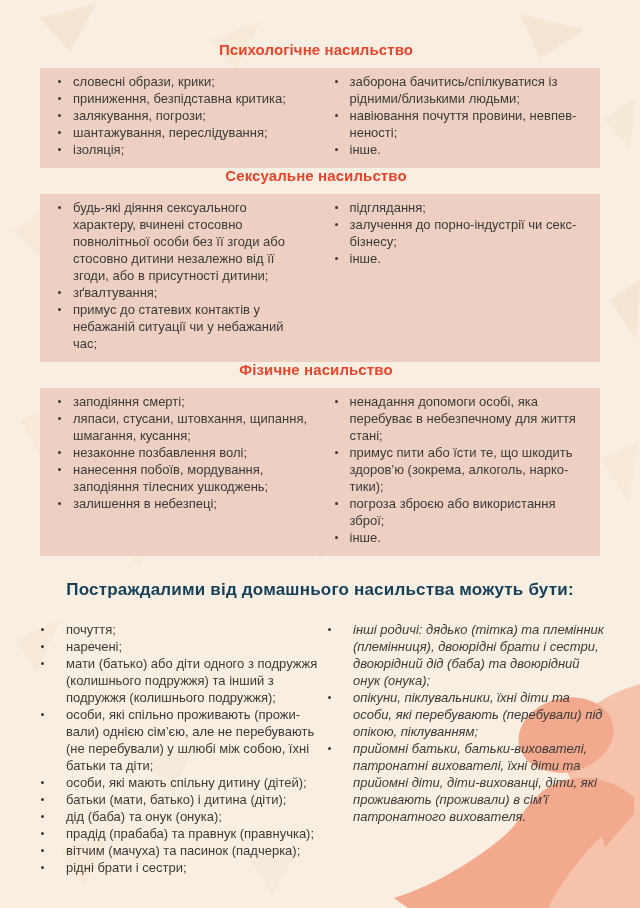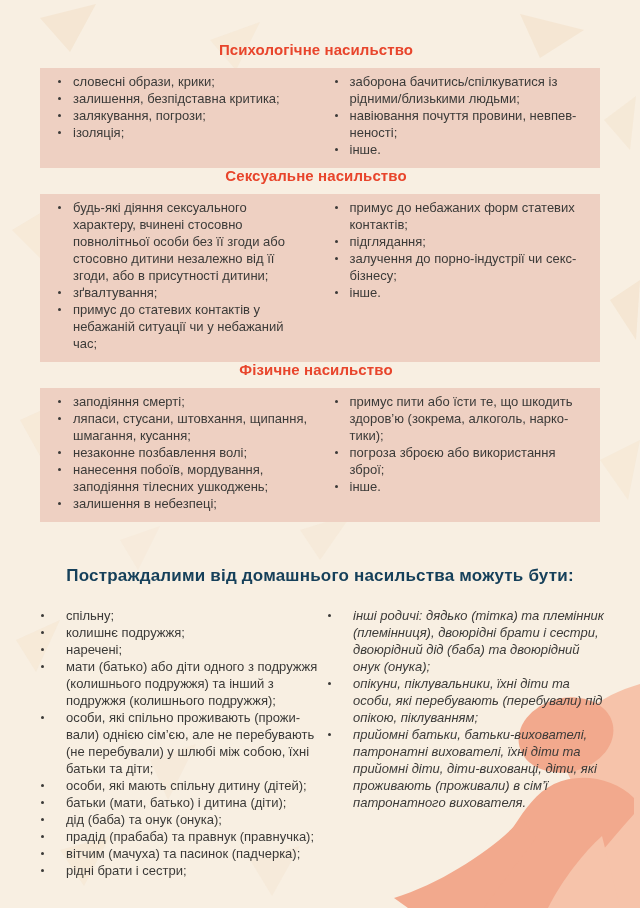--- a/index.html
+++ b/index.html
@@ -44,21 +44,21 @@
   }
   .box li::before{
     content:"";
     position:absolute;left:4px;top:7px;
     width:3px;height:3px;border-radius:50%;
     background:#3b3a38;
   }
 
   .victims-title{
     margin:0;
-    padding-top:44px;
+    padding-top:24px;
     text-align:center;
     font-size:17px;line-height:20px;
     font-weight:bold;
     color:#16405a;
     letter-spacing:0.2px;
   }
   .vcols{
     display:flex;
     margin:21px 30px 0 30px;
   }
@@ -115,73 +115,73 @@
     <path fill="#f2a98d" d="M172,178 C150,204 96,242 44,258 L58,268 L134,268 C154,240 174,214 186,198 Z"></path>
   </svg>
 
   <div class="content">
 
     <section class="s1">
       <h2 class="sec-title">Психологічне насильство</h2>
       <div class="box">
         <ul>
             <li>словесні образи, крики;</li>
-            <li>залишення, безпідставна критика;</li>
+            <li>приниження, безпідставна критика;</li>
             <li>залякування, погрози;</li>
+            <li>шантажування, переслідування;</li>
             <li>ізоляція;</li>
           </ul>
         <ul>
             <li>заборона бачитись/спілкуватися із рідними/близькими людьми;</li>
             <li>навіювання почуття провини, невпев­неності;</li>
             <li>інше.</li>
           </ul>
       </div>
     </section>
 
     <section class="s2">
       <h2 class="sec-title">Сексуальне насильство</h2>
       <div class="box">
         <ul>
             <li>будь-які діяння сексуального характеру, вчинені стосовно повнолітньої особи без її згоди або стосовно дитини незалежно від її згоди, або в присутності дитини;</li>
             <li>зґвалтування;</li>
             <li>примус до статевих контактів у небажаній ситуації чи у небажаний час;</li>
           </ul>
         <ul>
-            <li>примус до небажаних форм статевих контактів;</li>
             <li>підглядання;</li>
             <li>залучення до порно-індустрії чи секс-бізнесу;</li>
             <li>інше.</li>
           </ul>
       </div>
     </section>
 
     <section class="s3">
       <h2 class="sec-title">Фізичне насильство</h2>
       <div class="box">
         <ul>
             <li>заподіяння смерті;</li>
             <li>ляпаси, стусани, штовхання, щипання, шмагання, кусання;</li>
             <li>незаконне позбавлення волі;</li>
             <li>нанесення побоїв, мордування, заподіян­ня тілесних ушкоджень;</li>
             <li>залишення в небезпеці;</li>
           </ul>
         <ul>
+            <li>ненадання допомоги особі, яка перебу­ває в небезпечному для життя стані;</li>
             <li>примус пити або їсти те, що шкодить здоров’ю (зокрема, алкоголь, нарко­тики);</li>
             <li>погроза зброєю або використання зброї;</li>
             <li>інше.</li>
           </ul>
       </div>
     </section>
 
     <section class="victims">
       <h2 class="victims-title">Постраждалими від домашнього насильства можуть бути:</h2>
       <div class="vcols">
         <ul class="vcol-left">
-            <li>спільну;</li>
-            <li>колишнє подружжя;</li>
+            <li>почуття;</li>
             <li>наречені;</li>
             <li>мати (батько) або діти одного з подруж­жя (колишнього подружжя) та інший з подружжя (колишнього подружжя);</li>
             <li>особи, які спільно проживають (прожи­вали) однією сім’єю, але не перебувають (не перебували) у шлюбі між собою, їхні батьки та діти;</li>
             <li>особи, які мають спільну дитину (дітей);</li>
             <li>батьки (мати, батько) і дитина (діти);</li>
             <li>дід (баба) та онук (онука);</li>
             <li>прадід (прабаба) та правнук (правнучка);</li>
             <li>вітчим (мачуха) та пасинок (падчерка);</li>
             <li>рідні брати і сестри;</li>
           </ul>

